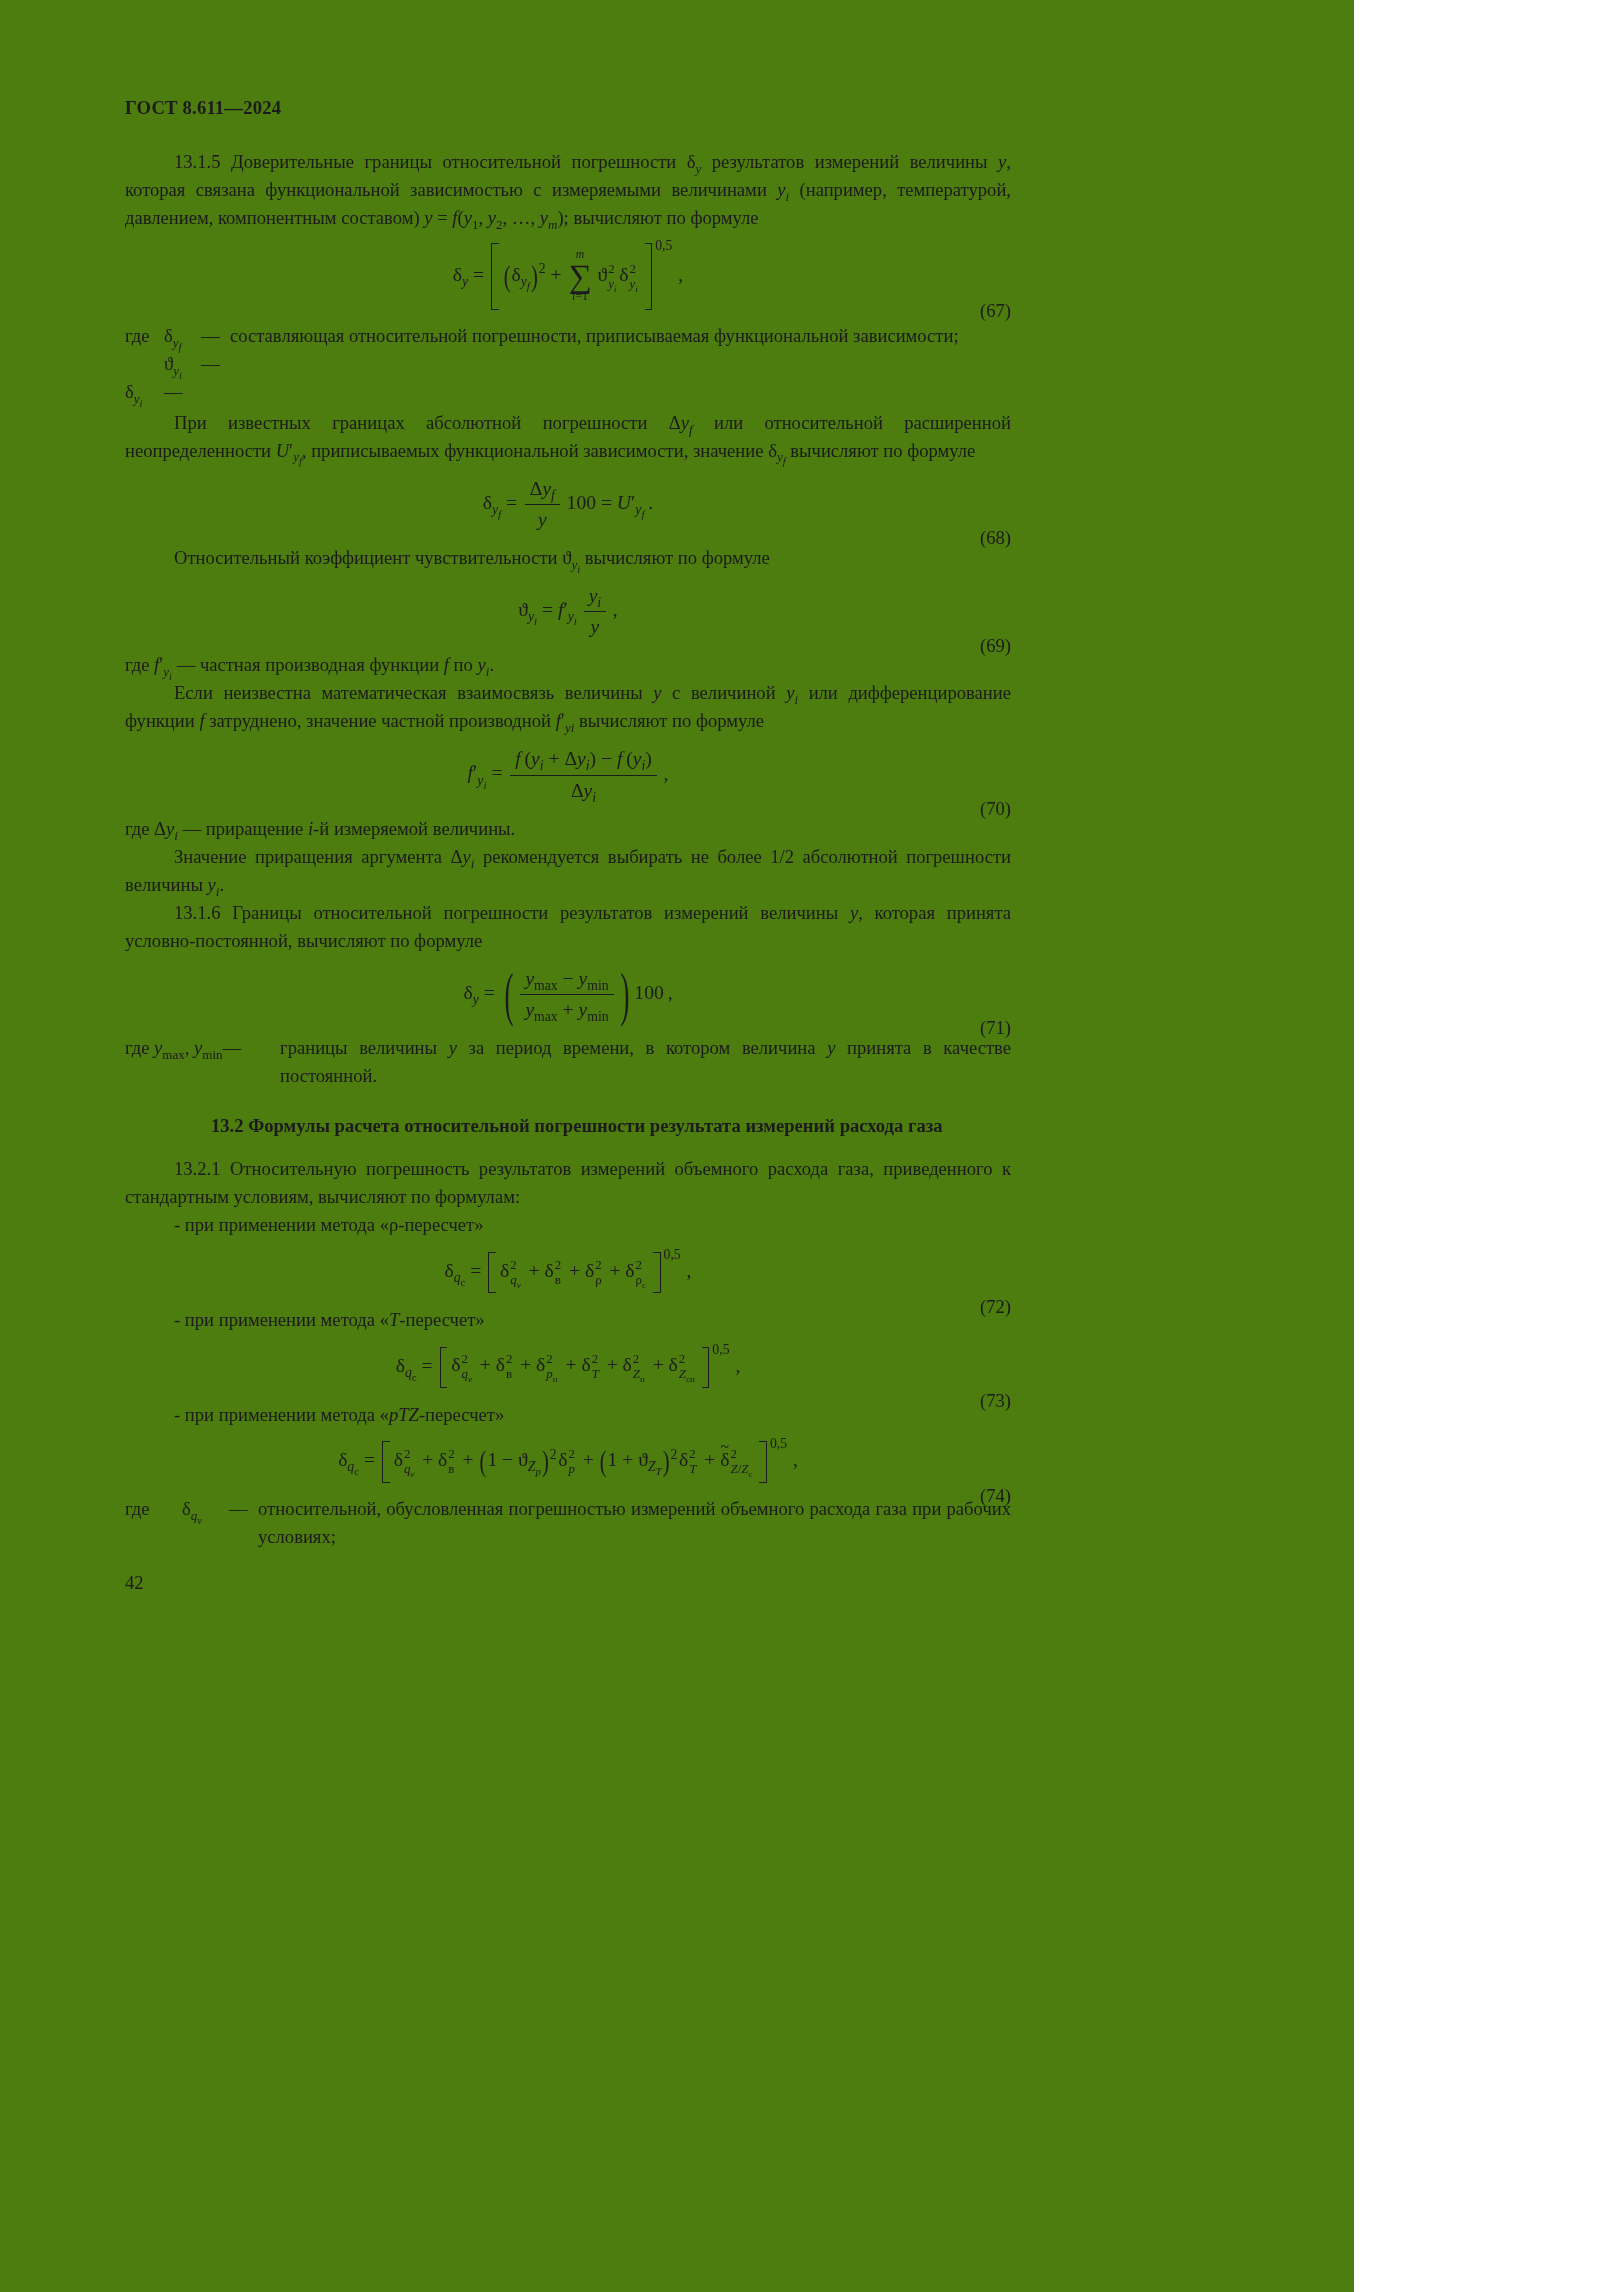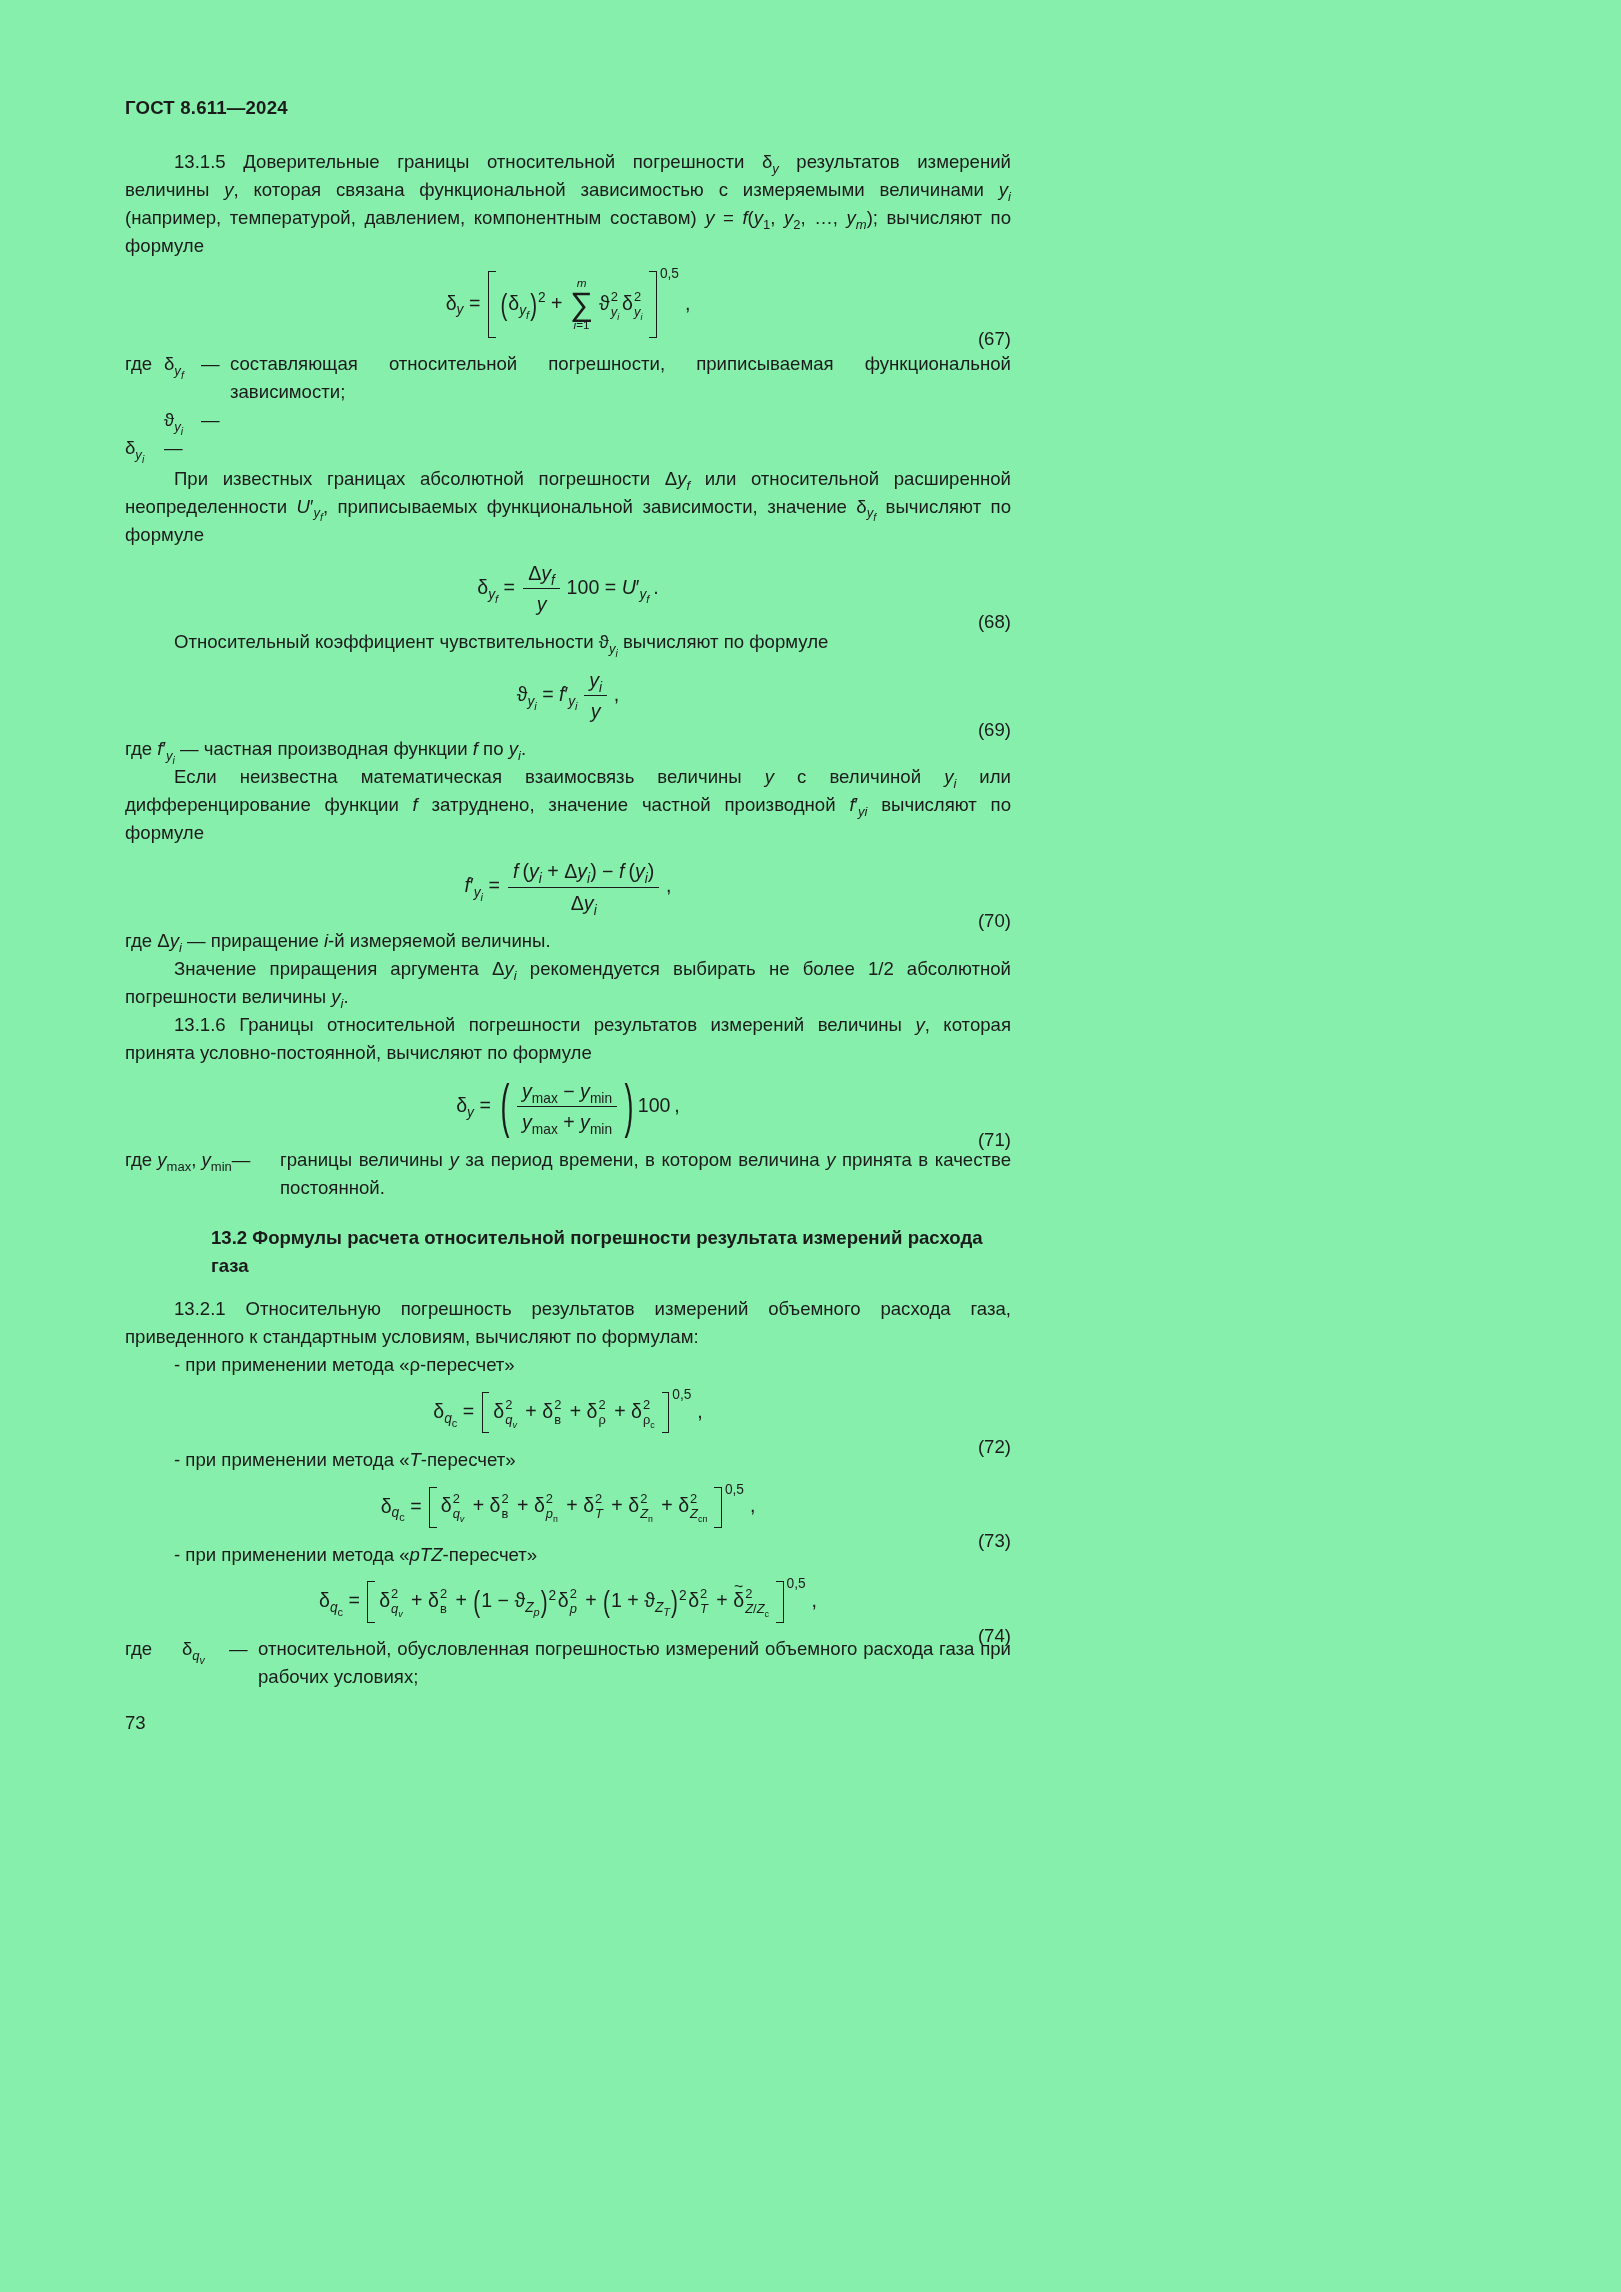--- a/index.html
+++ b/index.html
@@ -1,20 +1,20 @@
 <!DOCTYPE html>
 <html><head>
 <meta charset="utf-8">
 <style>
   * { box-sizing: border-box; }
   html,body { margin:0; padding:0; background:#ffffff; }
   .page{
-    width:1621px; height:2293px; position:relative; overflow:hidden;
-    background:#86efac; color:#1b1b1b;
-    font-family:Liberation Sans, sans-serif;
+    width:1354px; height:2293px; position:relative; overflow:hidden;
+    background:#4d7c0f; color:#1b1b1b;
+    font-family:Liberation Serif, serif;
     font-size:18.6px; line-height:28px;
   }
   .content{ position:absolute; left:125px; top:94px; width:886px; }
   .doc-header{ font-weight:bold; margin-bottom:25.5px; letter-spacing:0.2px; }
   p{ margin:0; }
   .para{ text-align:justify; }
   .ind{ text-indent:49px; }
   .h132{ font-weight:bold; margin:21.6px 0 15.7px 86px; }
   .pagenum{ margin-top:17.6px; }
 
@@ -239,17 +239,17 @@
       <span class="fnum">(74)</span>
     </div>
 
     <div class="where74">
       <span class="w-lbl">где</span>
       <span class="w-term">δ<sub><i>q<sub>v</sub></i></sub></span>
       <span class="w-dash">—</span>
       <span class="w-desc">относительной, обусловленная погрешностью измерений объемного расхода газа при рабочих условиях;</span>
     </div>
 
-    <div class="pagenum">73</div>
+    <div class="pagenum">42</div>
 
   </div>
 </div>
 
 
 </body></html>

